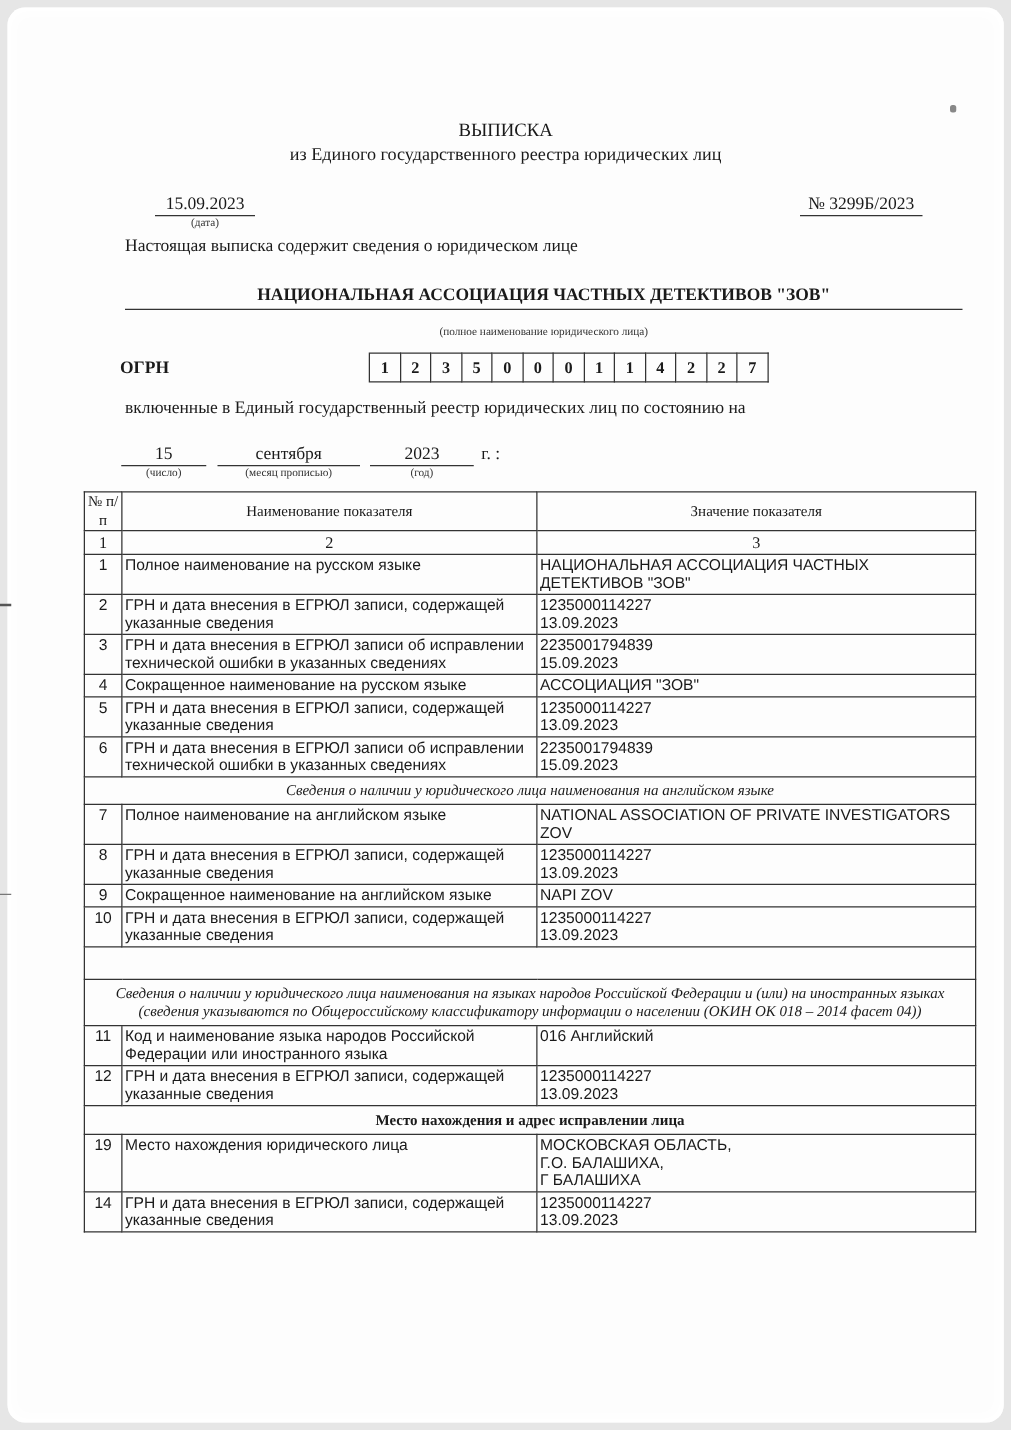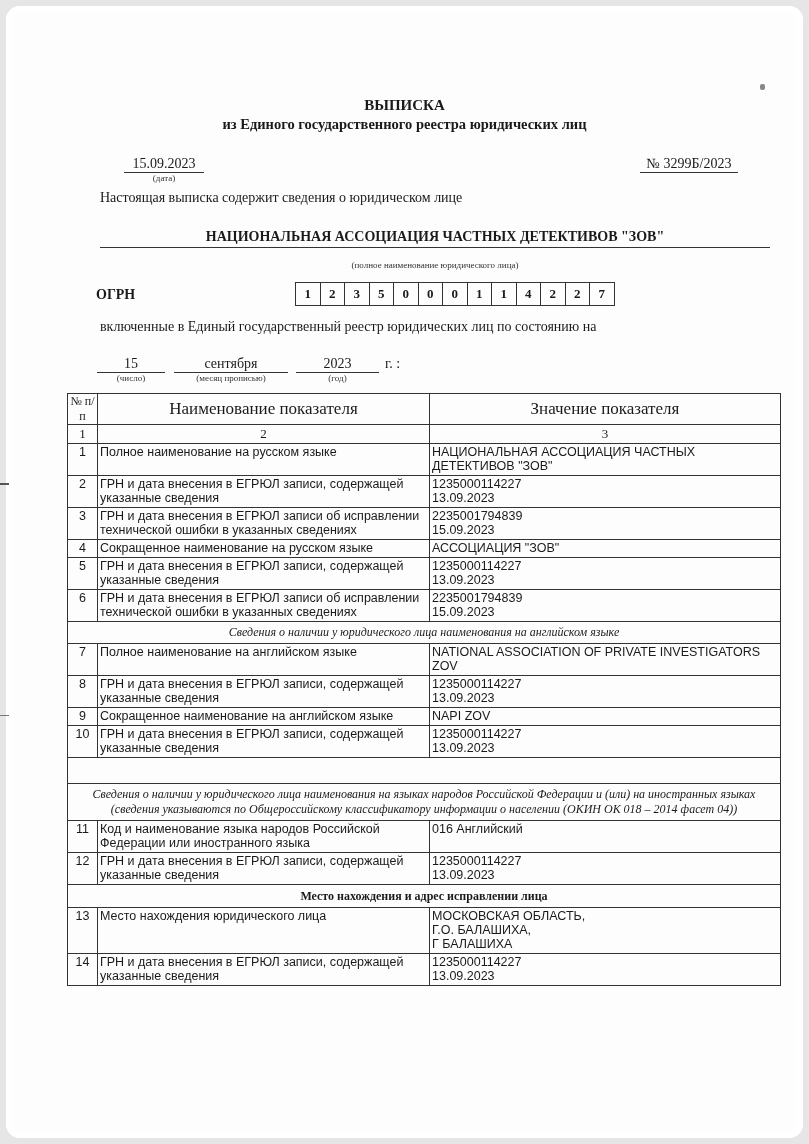--- a/index.html
+++ b/index.html
@@ -11,42 +11,42 @@
   }
   .page {
     position: absolute; left: 6px; top: 6px; width: 797px; height: 1132px;
     background: #fdfdfd;
     border-radius: 14px;
     box-shadow: 0 0 10px 6px rgba(255,255,255,0.9) inset;
   }
   .abs { position: absolute; }
   .title {
     position: absolute; left: 0; width: 809px; text-align: center;
-    font-weight: bold; font-size: 15px;
+    font-weight: normal; font-size: 15px;
   }
   .uline { border-bottom: 1px solid #333; text-align: center; font-size: 14px; line-height: 16px; }
   .caption { font-size: 9px; text-align: center; color: #333; font-family: Liberation Serif, serif; }
   .text14 { font-size: 14px; text-align: right; }
   .ogrn-label { font-weight: bold; font-size: 14px; }
   .ogrn-boxes { position: absolute; left: 295px; top: 282px; display: flex; border-left: 1px solid #333; }
   .ogrn-box {
     width: 23.5px; height: 22px; border: 1px solid #333; border-left: none;
     display: flex; align-items: center; justify-content: center;
     font-weight: bold; font-size: 13px;
   }
   table.main {
     position: absolute; left: 67px; top: 393px; width: 713px;
     border-collapse: collapse; table-layout: fixed;
     font-family: "Liberation Sans", sans-serif; font-size: 12.5px; line-height: 14px;
   }
   table.main td {
     border: 1px solid #333; vertical-align: top; padding: 1px 2px 2px 2px;
   }
   table.main td.num { text-align: center; }
-  table.main tr.hdr td { font-family: "Liberation Serif", serif; text-align: center; vertical-align: middle; font-size: 17px; }
+  table.main tr.hdr td { font-family: "Liberation Serif", serif; text-align: center; vertical-align: middle; font-size: 12px; }
   table.main tr.hdr td.no { font-size: 12px; line-height: 15px; padding: 0; }
   table.main tr.idx td { font-family: "Liberation Serif", serif; text-align: center; font-size: 13px; padding: 2px; }
   table.main tr.section td {
     font-family: "Liberation Serif", serif; text-align: center; font-weight: bold; font-size: 12px; padding: 4px 2px;
   }
   table.main tr.subsection td {
     font-family: "Liberation Serif", serif; text-align: center; font-style: italic; font-size: 12px; padding: 3px 2px; line-height: 15px;
   }
   table.main tr.empty td { height: 22px; }
   .mark { position: absolute; background: #888; }
@@ -225,21 +225,21 @@
           <div>1235000114227</div>
           <div>13.09.2023</div>
         </td>
   </tr>
 
   <tr class="section">
     <td colspan="3">Место нахождения и адрес исправлении лица</td>
   </tr>
 
   <tr>
-    <td class="num">13</td>
+    <td class="num">19</td>
     <td>Место нахождения юридического лица</td>
     <td>
           <div>МОСКОВСКАЯ ОБЛАСТЬ,</div>
           <div>Г.О. БАЛАШИХА,</div>
           <div>Г БАЛАШИХА</div>
         </td>
   </tr>
   <tr>
     <td class="num">14</td>
     <td>ГРН и дата внесения в ЕГРЮЛ записи, содержащей указанные сведения</td>

